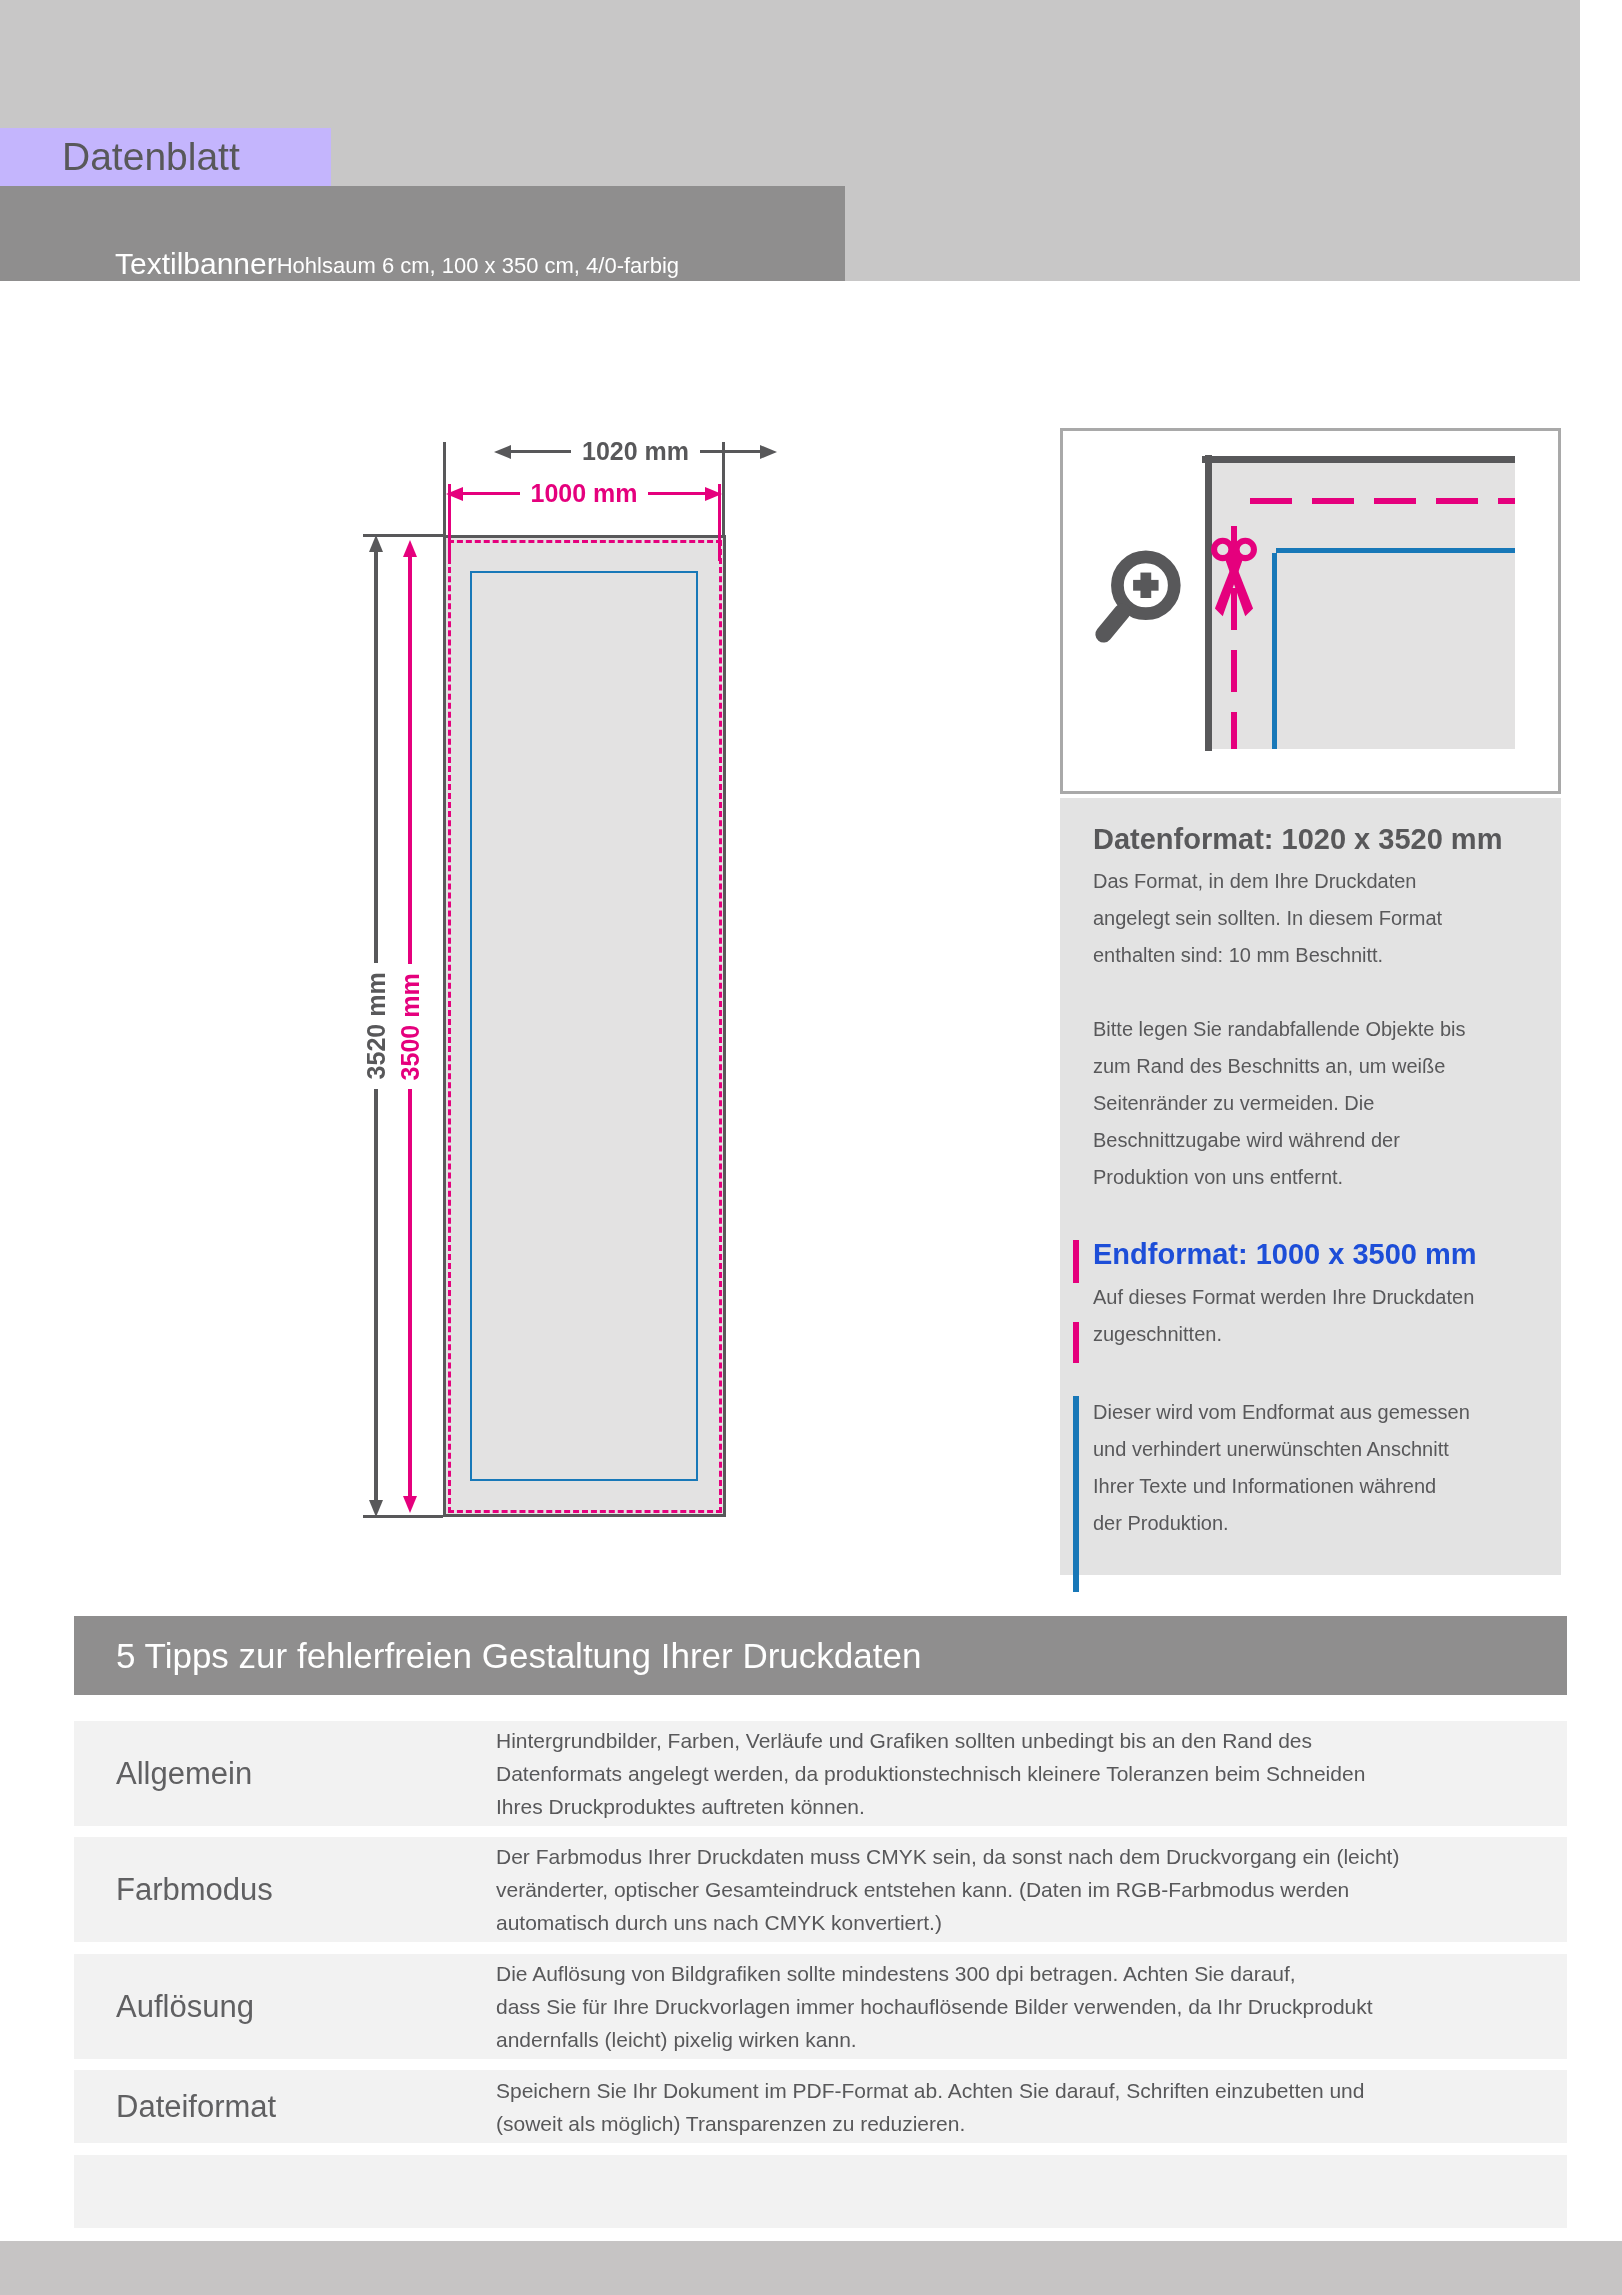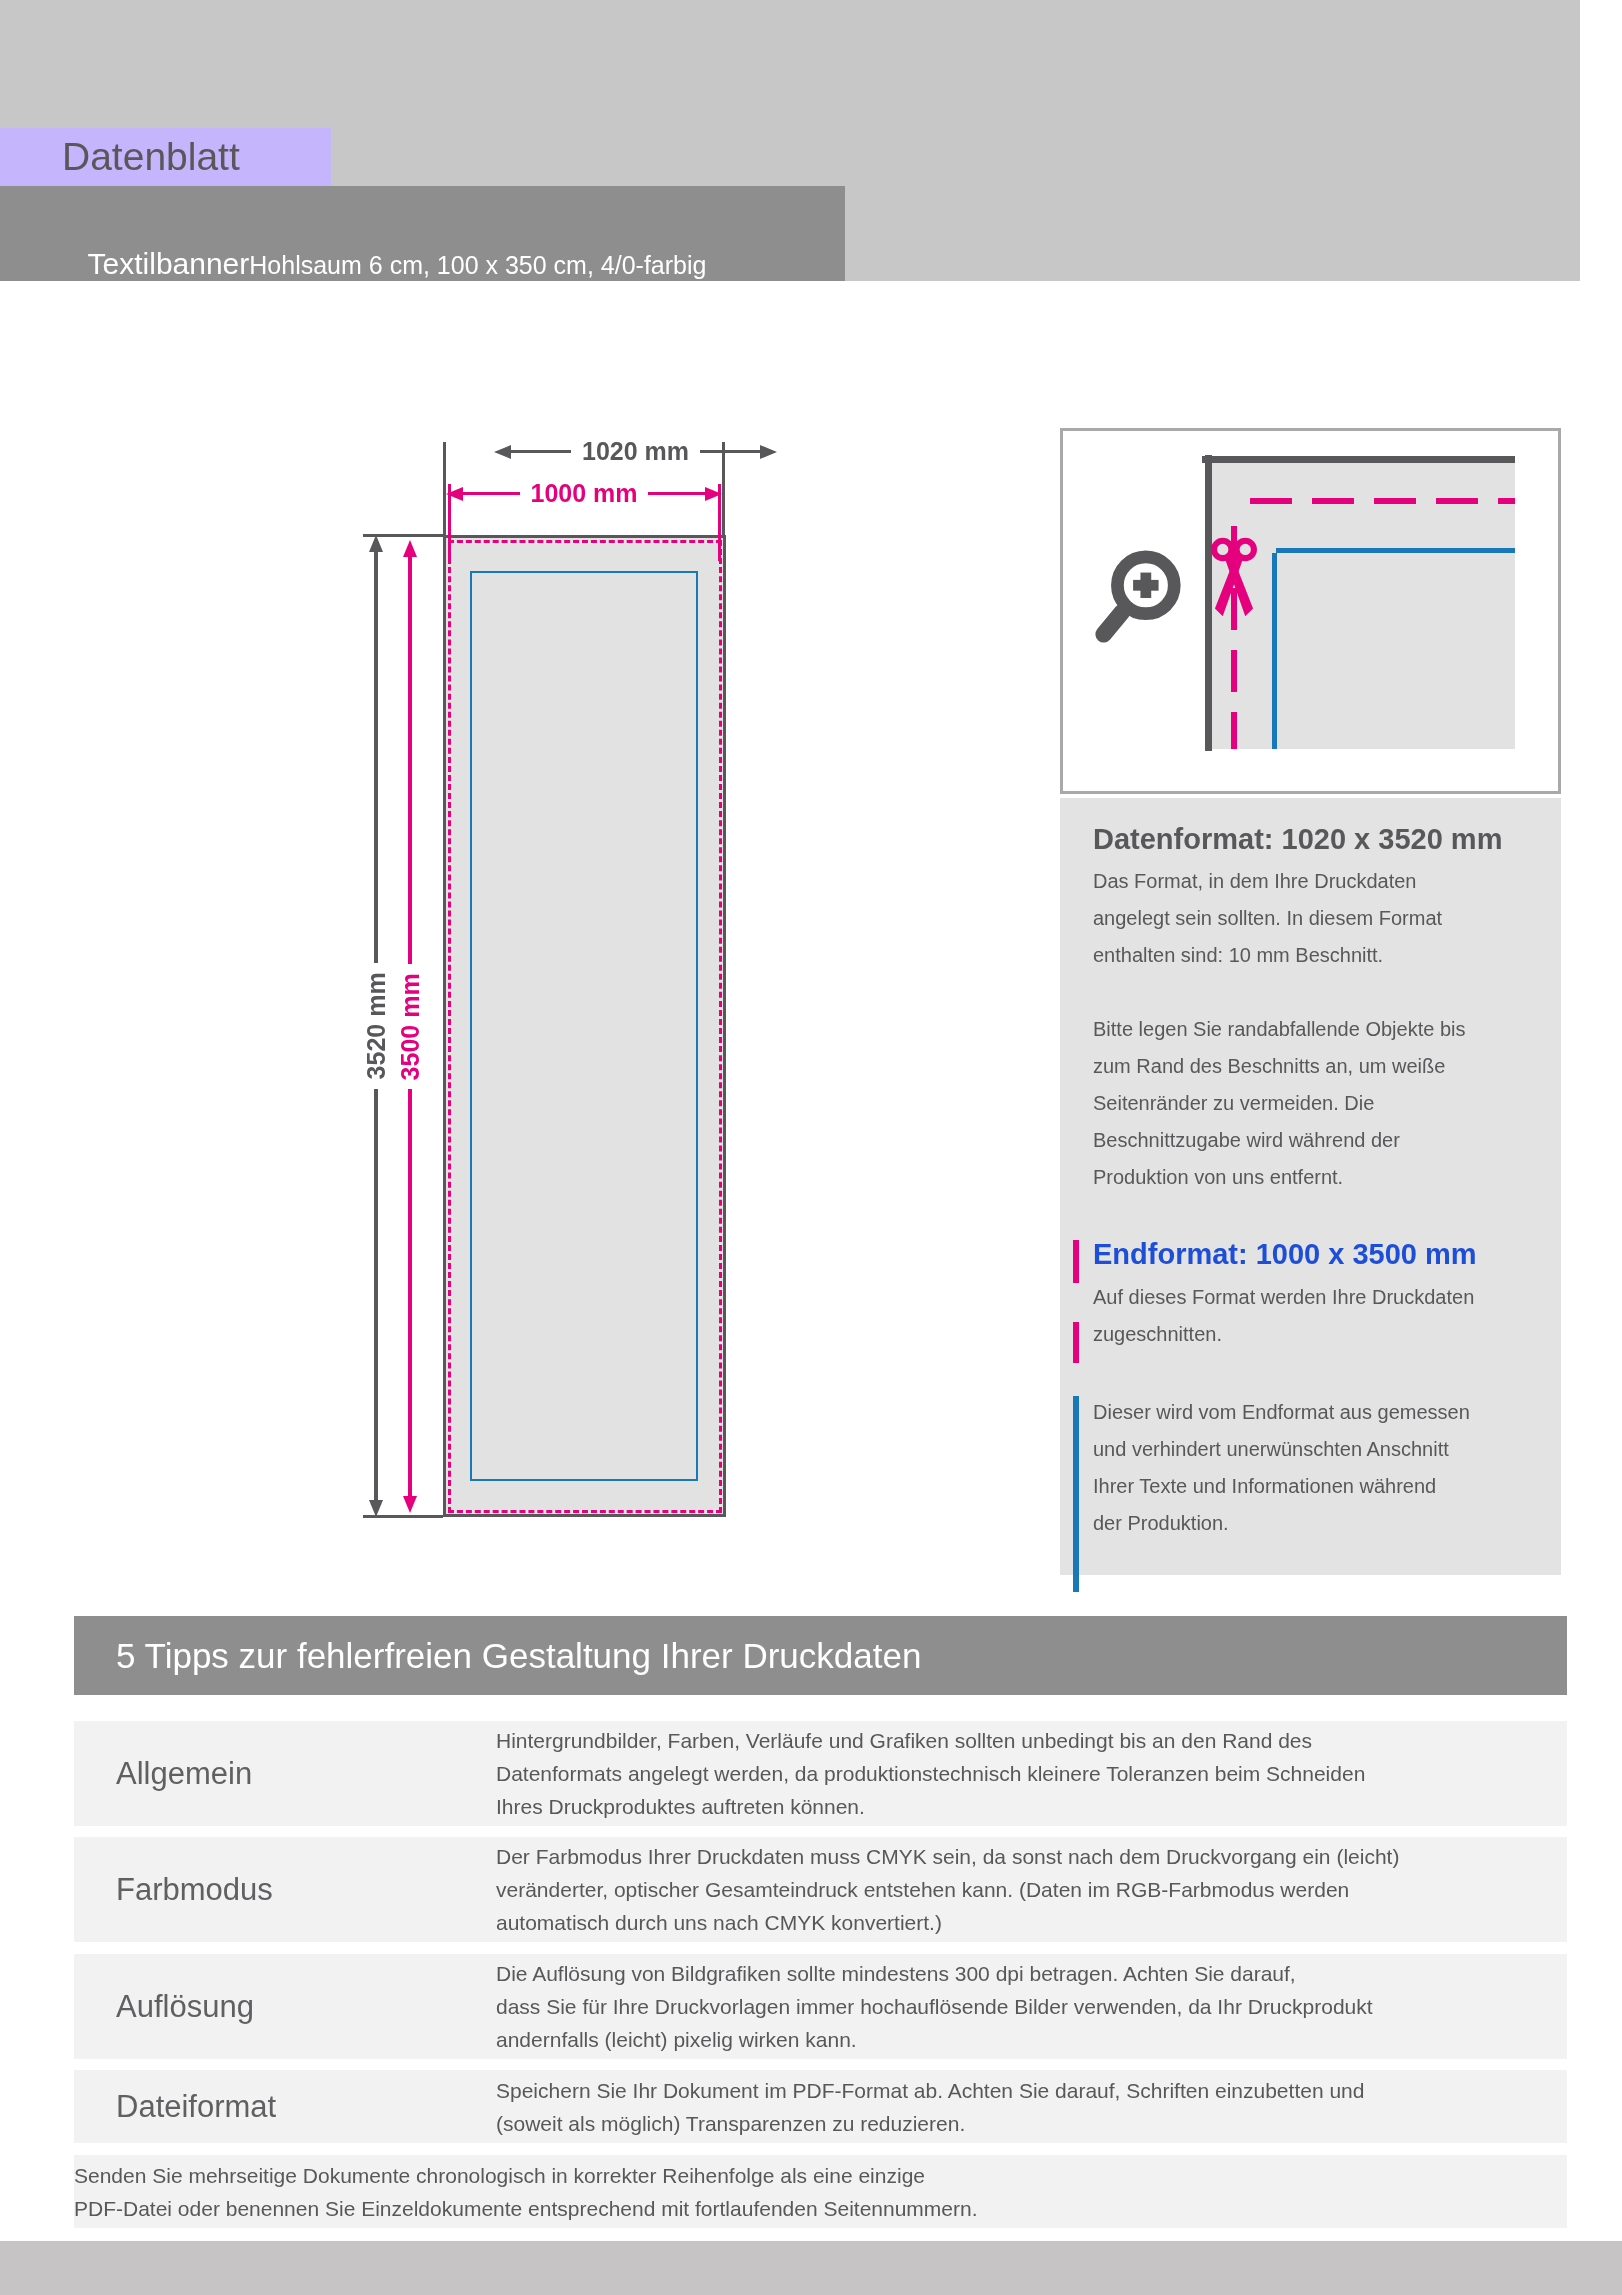--- a/index.html
+++ b/index.html
@@ -9,21 +9,21 @@
 
   
   .top-block{left:0;top:0;width:1580px;height:281px;background:#c8c7c7;}
   .datenblatt-box{left:0;top:128px;width:331px;height:58px;background:#c4b5fd;
       display:flex;align-items:center;padding-left:62px;box-sizing:border-box;}
   .datenblatt-box span{font-size:39px;color:#58585a;}
   .banner{left:0;top:186px;width:845px;height:95px;background:#8f8e8e;color:#ffffff;
       display:flex;justify-content:center;align-items:flex-end;
       padding-right:51px;box-sizing:border-box;}
   .banner-title{font-size:30px;line-height:35px;}
-  .banner-sub{font-size:25px;line-height:31px;}
+  .banner-sub{font-size:22px;line-height:31px;}
 
   
   .rect-outer{left:443px;top:535px;width:283px;height:982px;box-sizing:border-box;
       border:3.3px solid #58585a;background:#e3e2e2;}
   .rect-end{left:448px;top:540px;width:274px;height:973px;box-sizing:border-box;
       border:3.3px dashed #e5007d;}
   .rect-safe{left:470px;top:571px;width:228px;height:910px;box-sizing:border-box;
       border:2.6px solid #1878b8;}
 
   .dim{display:flex;align-items:center;}
@@ -208,19 +208,17 @@
     <div class="tip-text"><span>Die Auflösung von Bildgrafiken sollte mindestens </span><span class="b">300 dpi</span><span> betragen. Achten Sie darauf,
 dass Sie für Ihre Druckvorlagen immer hochauflösende Bilder verwenden, da Ihr Druckprodukt
 andernfalls (leicht) pixelig wirken kann.</span></div>
   </div>
   <div class="abs tip-row r4">
     <div class="tip-label">Dateiformat</div>
     <div class="tip-text"><span>Speichern Sie Ihr Dokument im PDF-Format ab. Achten Sie darauf, Schriften einzubetten und
 (soweit als möglich) Transparenzen zu reduzieren.</span></div>
   </div>
   <div class="abs tip-row r5">
-    <div class="tip-text"><span>Senden Sie mehrseitige Dokumente chronologisch in korrekter Reihenfolge als eine einzige
-PDF-Datei oder benennen Sie Einzeldokumente entsprechend mit fortlaufenden Seitennummern.</span></div>
   </div>
 
   <div class="abs footer-band"></div>
 </div>
 
 
 </body></html>

